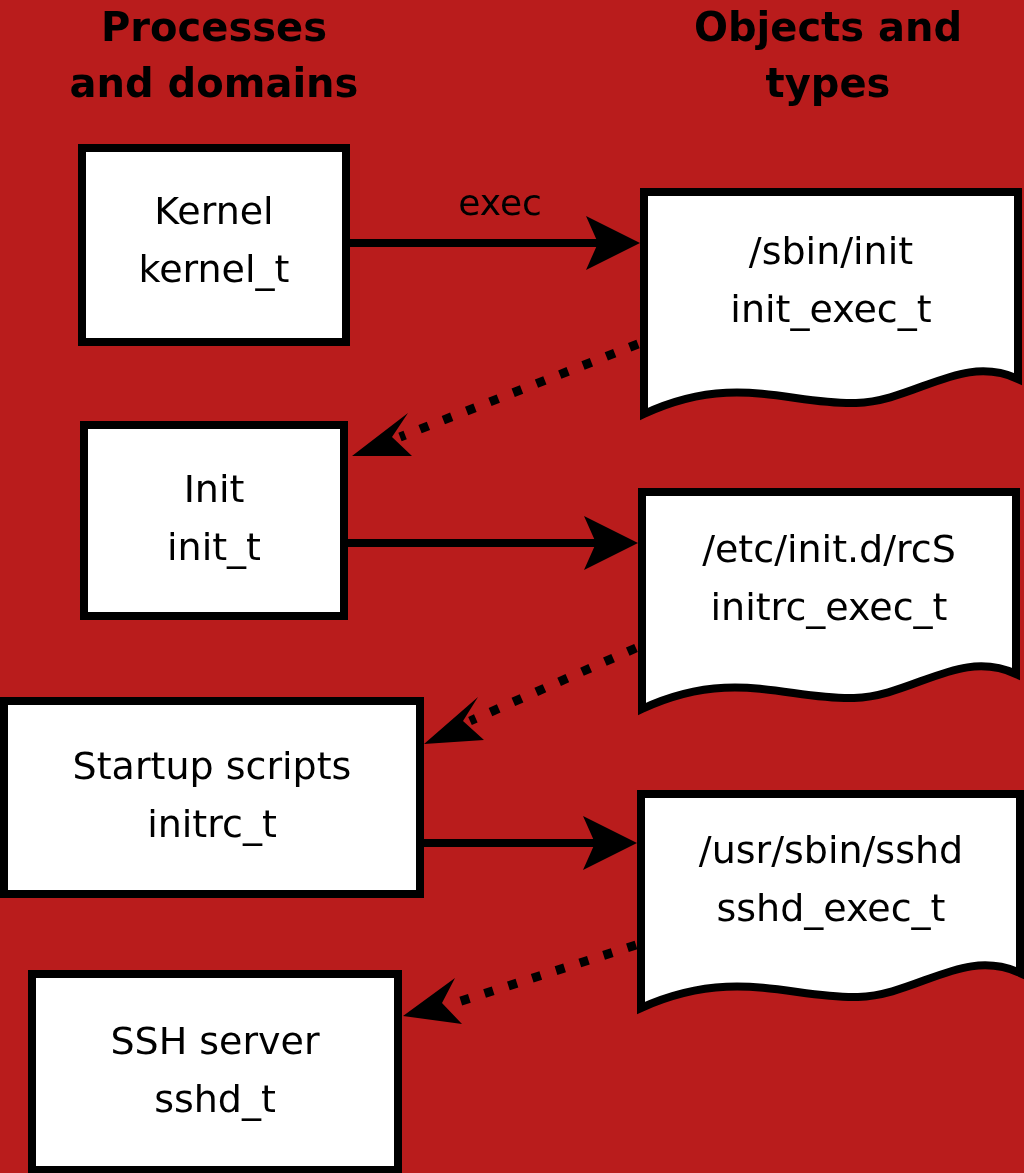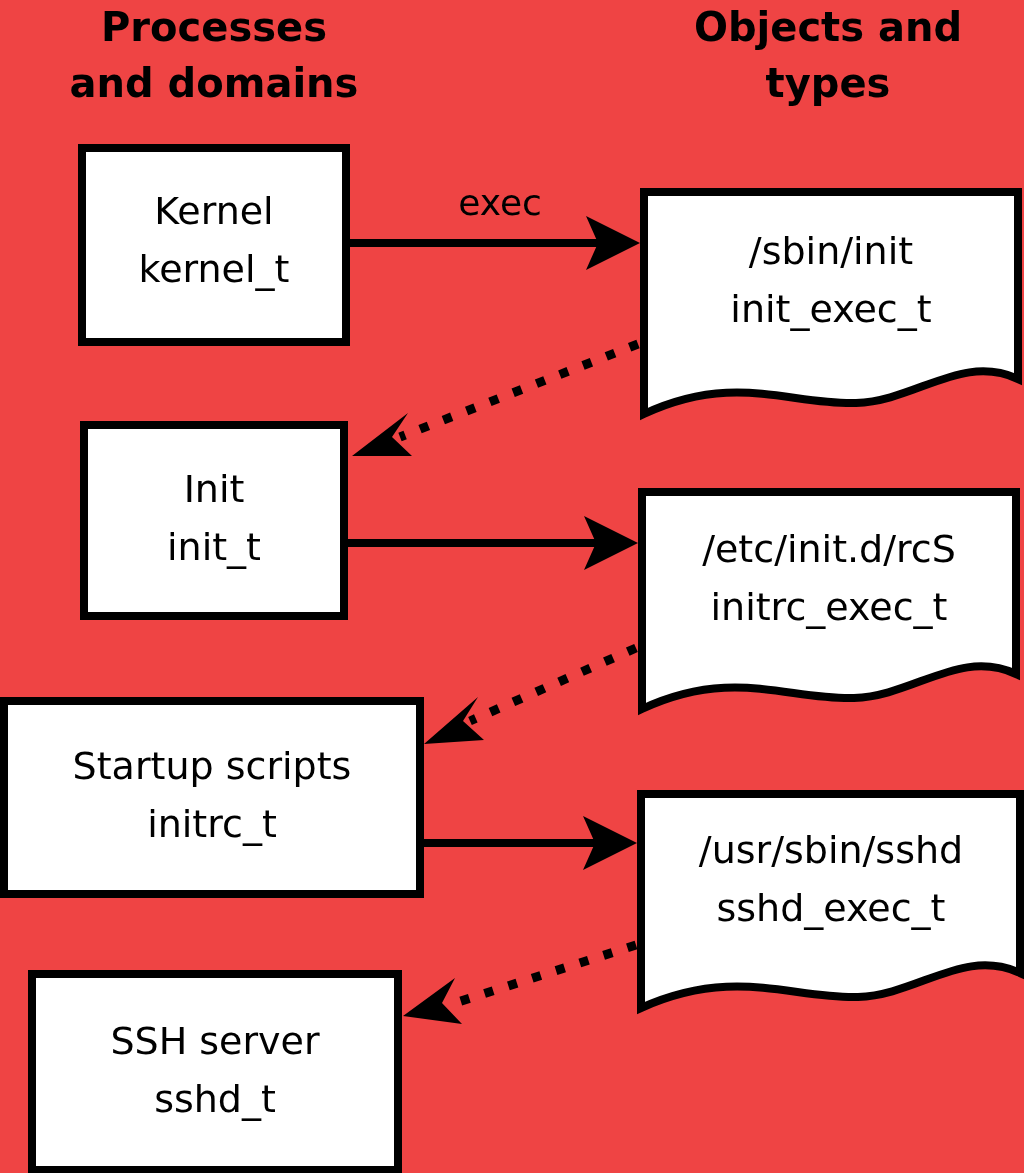--- a/index.html
+++ b/index.html
@@ -7,21 +7,21 @@
     padding: 0;
     background: #ffffff;
   }
   body {
     font-family: "DejaVu Sans", sans-serif;
   }
   #diagram-root {
     position: relative;
     width: 1024px;
     height: 1173px;
-    background: #ef4444;
+    background: #b91c1c;
     overflow: hidden;
   }
   svg#diagram-svg {
     display: block;
     width: 1024px;
     height: 1173px;
   }
   .col-header {
     font-family: "DejaVu Sans", sans-serif;
     font-weight: bold;

